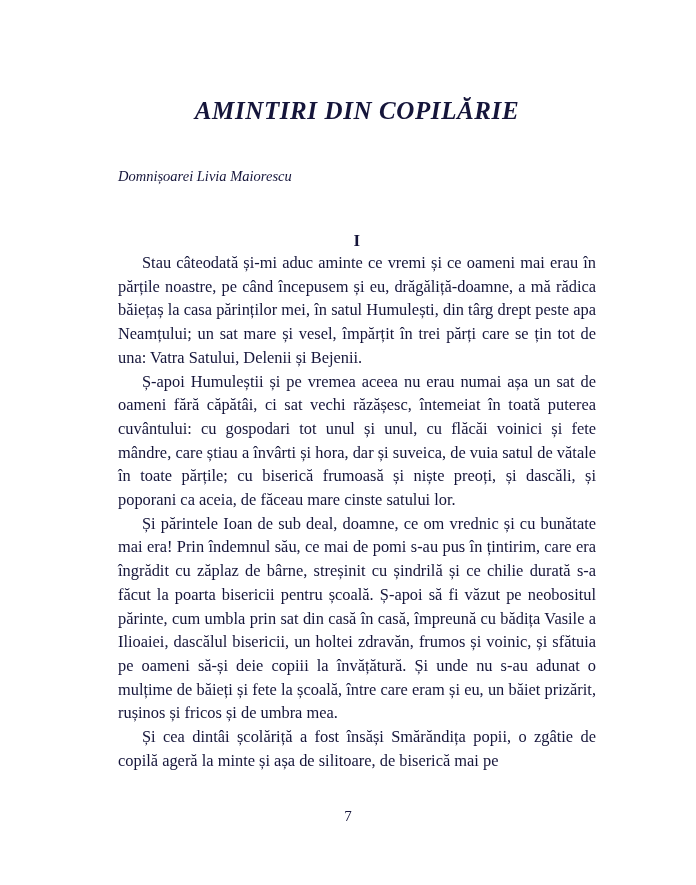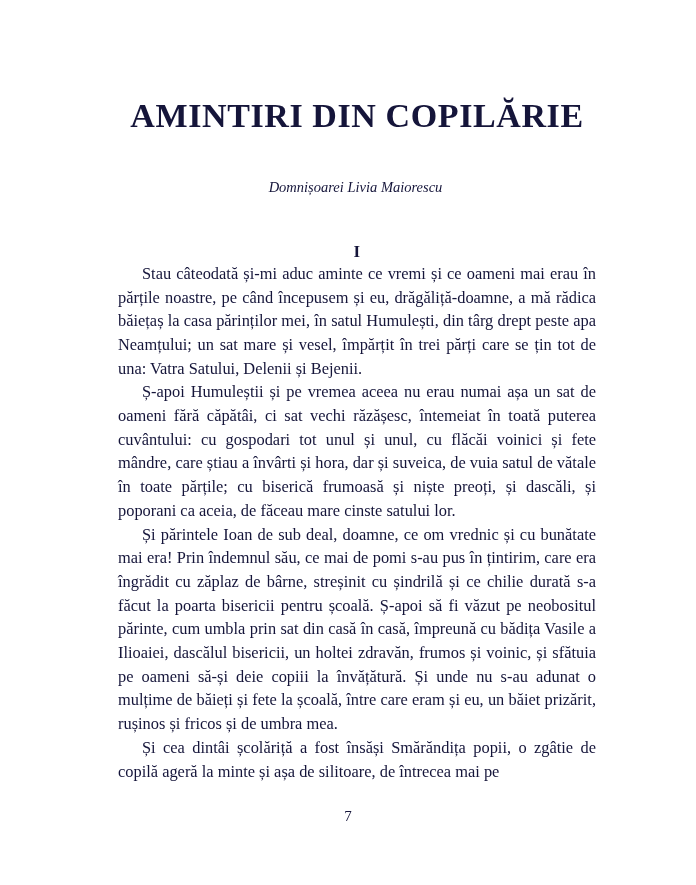--- a/index.html
+++ b/index.html
@@ -23,33 +23,34 @@
     position: relative;
   }
   .content {
     position: absolute;
     left: 118px;
     top: 0;
     width: 478px;
   }
   .doc-title {
     font-family: "Liberation Serif", serif;
+    font-style: italic;
     font-weight: bold;
-    font-size: 34px;
+    font-size: 25px;
     letter-spacing: 0.6px;
     text-align: center;
     color: #15153a;
     margin-top: 96px;
     margin-bottom: 0;
     line-height: 1.2;
   }
   .dedication {
     font-style: italic;
     font-size: 14.5px;
-    text-align: center;
+    text-align: left;
     color: #15153a;
     margin-top: 42px;
     margin-right: 3px;
   }
   .chapter-num {
     text-align: center;
     font-weight: bold;
     font-size: 17px;
     color: #15153a;
     margin-top: 46px;
@@ -86,19 +87,19 @@
     <h1 class="doc-title">AMINTIRI DIN COPILĂRIE</h1>
 
     <div class="dedication">Domnișoarei Livia Maiorescu</div>
 
     <div class="chapter-num">I</div>
 
     <div class="body-text">
       <p>Stau câteodată și-mi aduc aminte ce vremi și ce oameni mai erau în părțile noastre, pe când începusem și eu, drăgăliță-doamne, a mă rădica băiețaș la casa părinților mei, în satul Humulești, din târg drept peste apa Neamțului; un sat mare și vesel, împărțit în trei părți care se țin tot de una: Vatra Satului, Delenii și Bejenii.</p>
       <p>Ș-apoi Humuleștii și pe vremea aceea nu erau numai așa un sat de oameni fără căpătâi, ci sat vechi răzășesc, întemeiat în toată puterea cuvântului: cu gospodari tot unul și unul, cu flăcăi voinici și fete mândre, care știau a învârti și hora, dar și suveica, de vuia satul de vătale în toate părțile; cu biserică frumoasă și niște preoți, și dascăli, și poporani ca aceia, de făceau mare cinste satului lor.</p>
       <p>Și părintele Ioan de sub deal, doamne, ce om vrednic și cu bunătate mai era! Prin îndemnul său, ce mai de pomi s-au pus în țintirim, care era îngrădit cu zăplaz de bârne, streșinit cu șindrilă și ce chilie durată s-a făcut la poarta bisericii pentru școală. Ș-apoi să fi văzut pe neobositul părinte, cum umbla prin sat din casă în casă, împreună cu bădița Vasile a Ilioaiei, dascălul bisericii, un holtei zdravăn, frumos și voinic, și sfătuia pe oameni să-și deie copiii la învățătură. Și unde nu s-au adunat o mulțime de băieți și fete la școală, între care eram și eu, un băiet prizărit, rușinos și fricos și de umbra mea.</p>
-      <p>Și cea dintâi școlăriță a fost însăși Smărăndița popii, o zgâtie de copilă ageră la minte și așa de silitoare, de întrecea mai pe</p>
+      <p>Și cea dintâi școlăriță a fost însăși Smărăndița popii, o zgâtie de copilă ageră la minte și așa de silitoare, de biserică mai pe</p>
     </div>
 
   </div>
 
   <div class="page-number">7</div>
 </div>
 
 </body></html>

